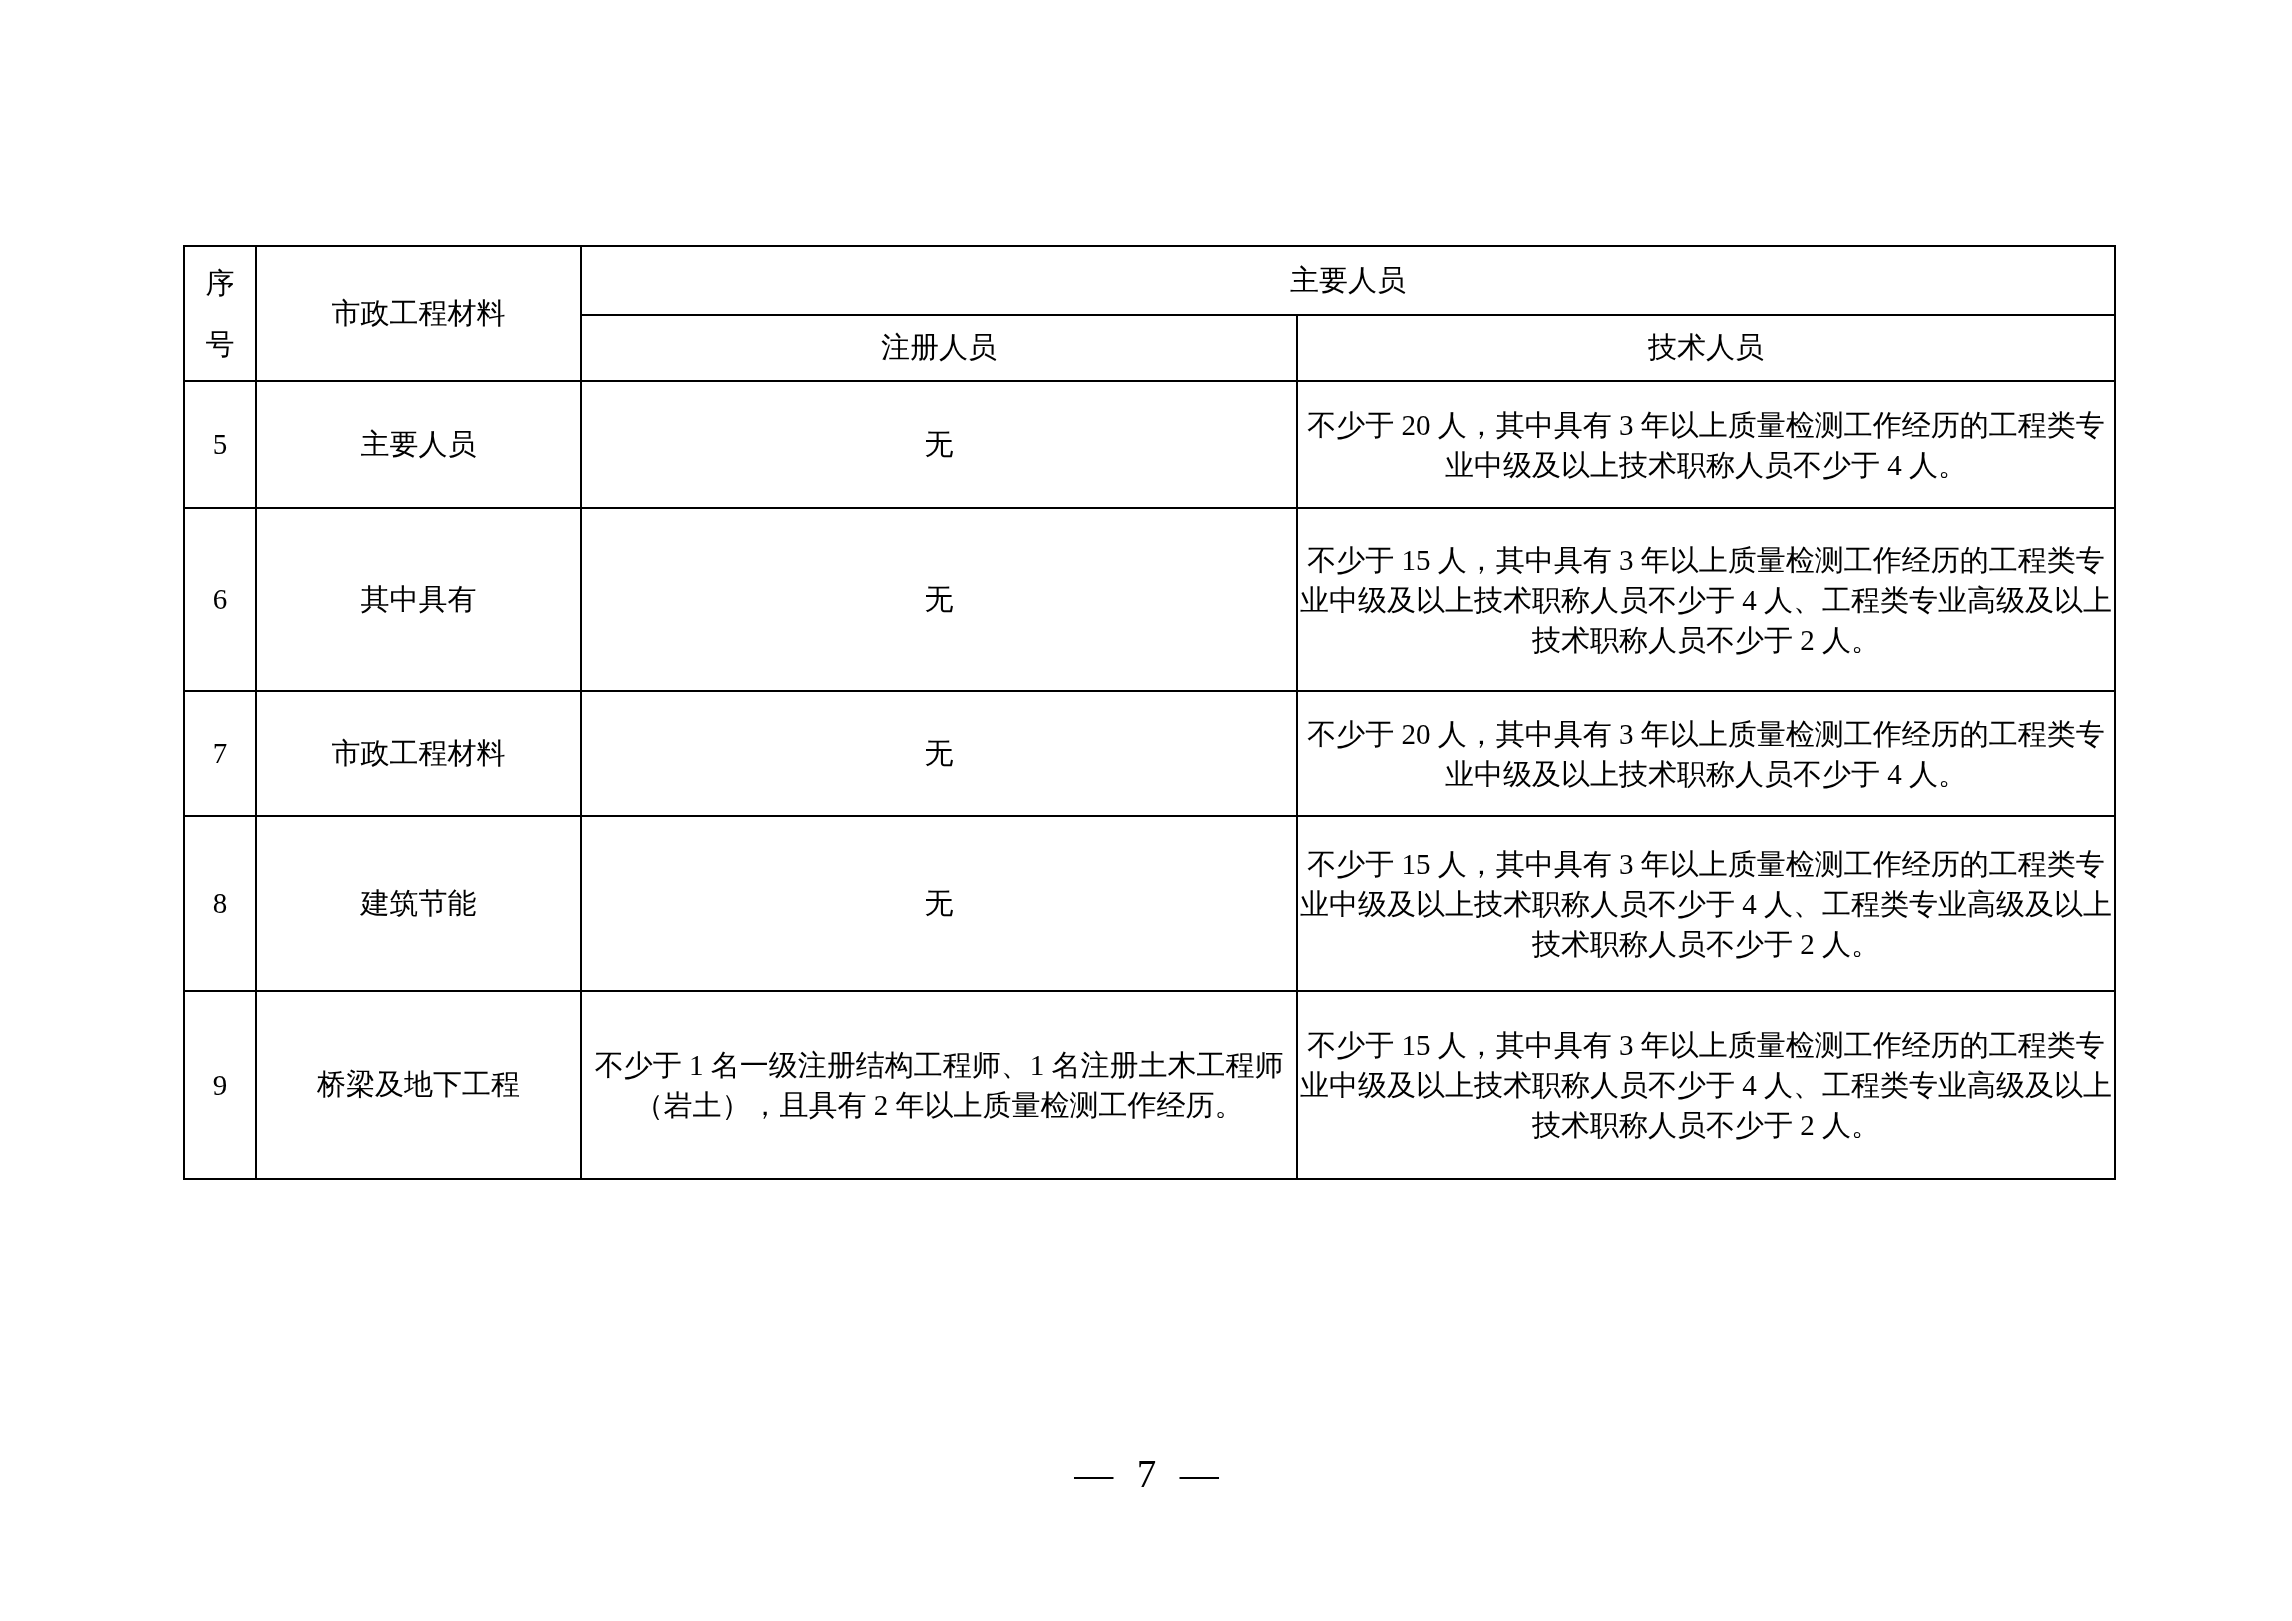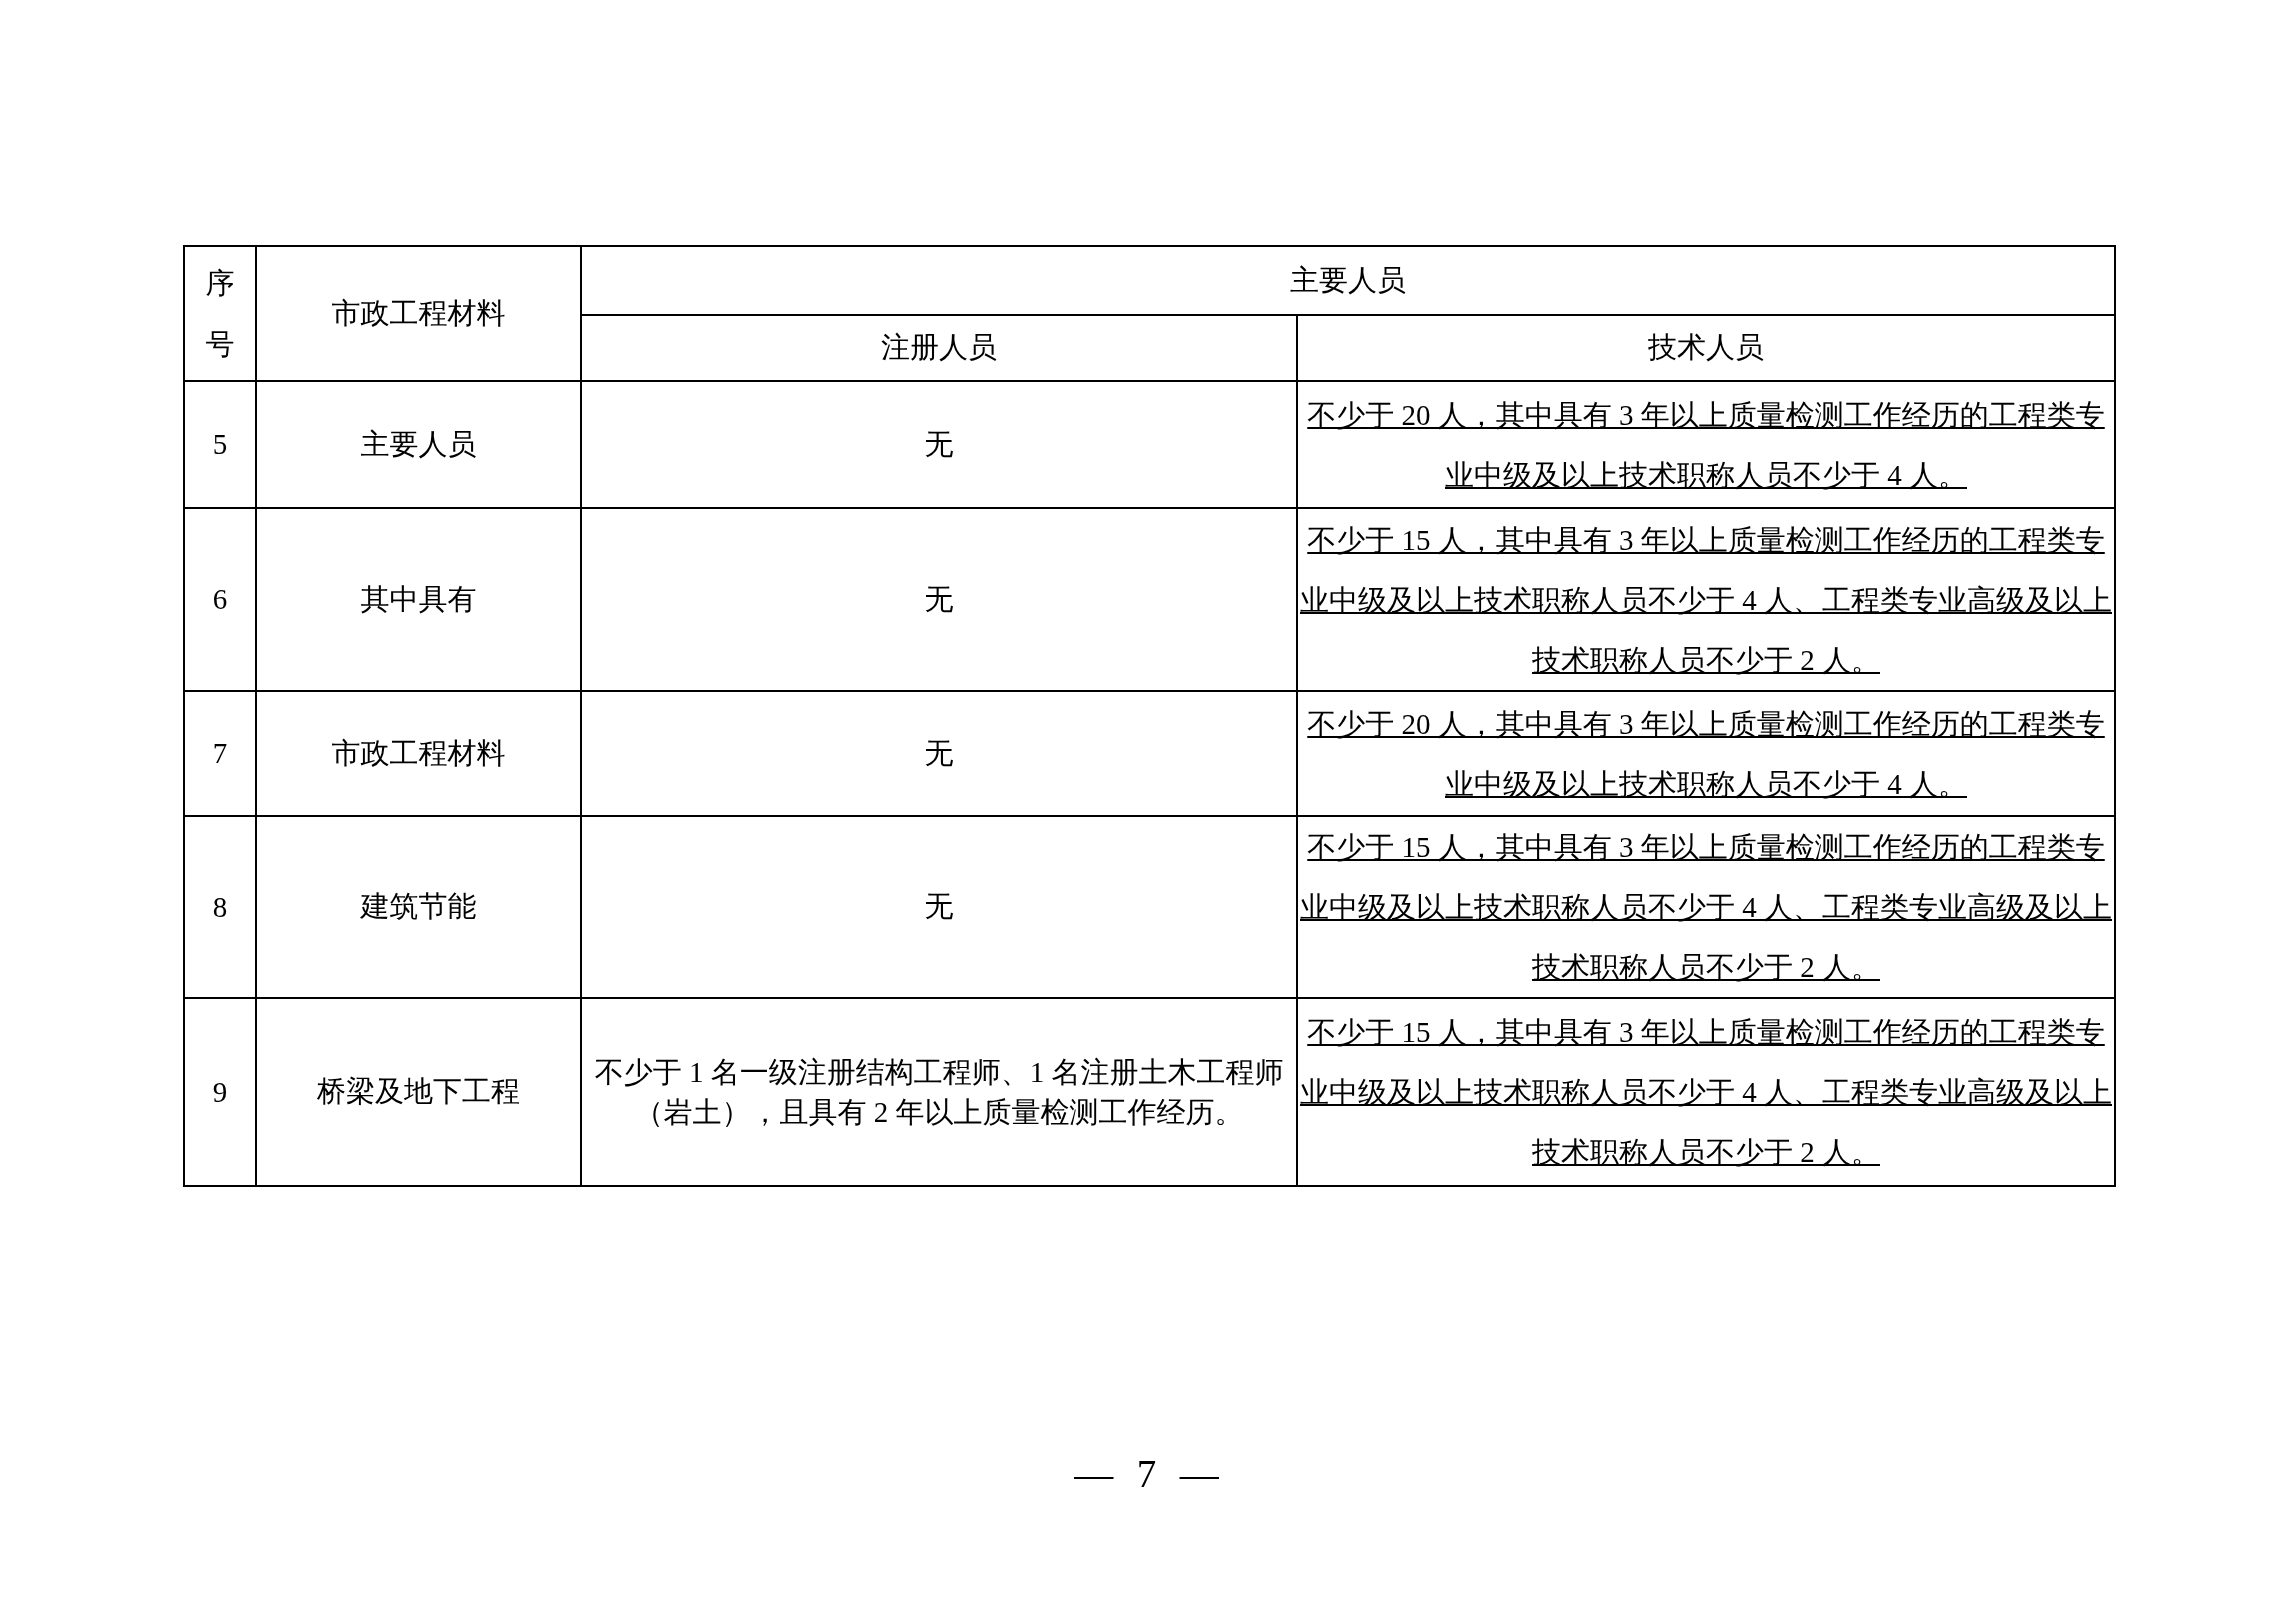--- a/index.html
+++ b/index.html
@@ -41,22 +41,21 @@
     line-height: 61px;
   }
   td.reg-long {
     text-align: justify;
     padding: 0 15.7px;
     line-height: 40px;
   }
   td.tech {
     text-align: justify;
     padding: 0 12.7px;
-    line-height: 60px;
-    text-decoration: underline;
+    line-height: 40px;
   }
   .pageno {
     position: absolute;
     left: 0;
     top: 1451px;
     width: 100%;
     text-align: center;
     font-size: 39px;
     word-spacing: 13.7px;
     color: #000000;

